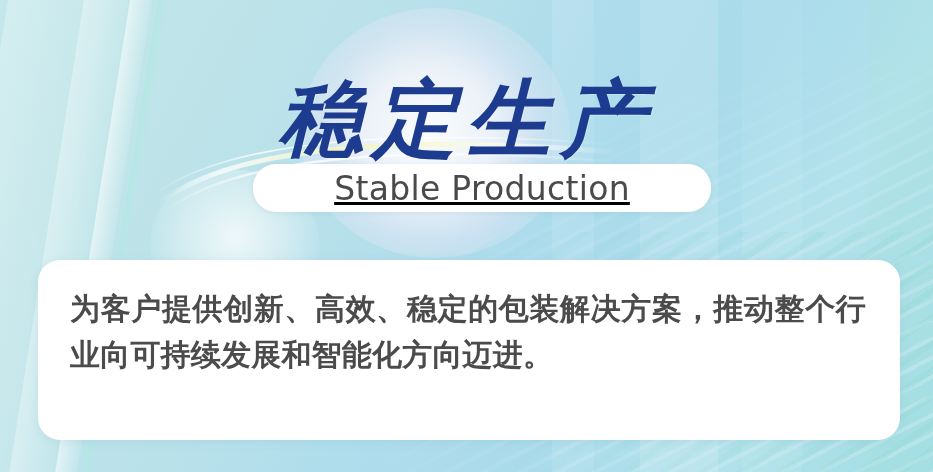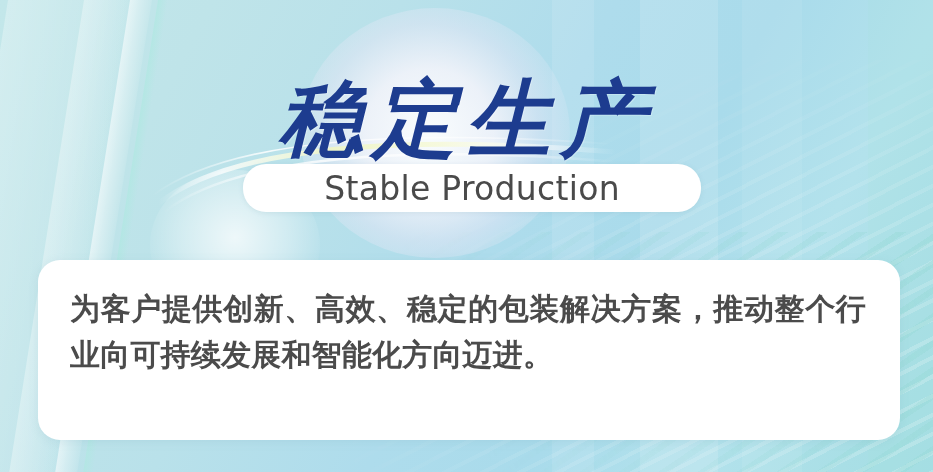--- a/index.html
+++ b/index.html
@@ -150,30 +150,31 @@
     font-style: italic;
     letter-spacing: 10px;
     color: #1d3c8f;
     text-shadow: 1px 1px 0 rgba(255,255,255,.25);
     white-space: nowrap;
   }
 
   
   #subtitle-pill {
     position: absolute;
-    left: 243px;
+    left: 253px;
     top: 164px;
     width: 458px;
     height: 48px;
     border-radius: 23px;
     background: #ffffff;
     display: flex;
     align-items: center;
     justify-content: center;
     box-shadow: 0 1px 5px rgba(120,165,180,.18);
+    text-decoration: underline;
   }
   #subtitle-pill .label {
     font-family: "DejaVu Sans", "Liberation Sans", sans-serif;
     font-size: 33px;
     font-weight: 400;
     color: #4a4a4a;
     letter-spacing: .3px;
     line-height: 1;
   }
 

